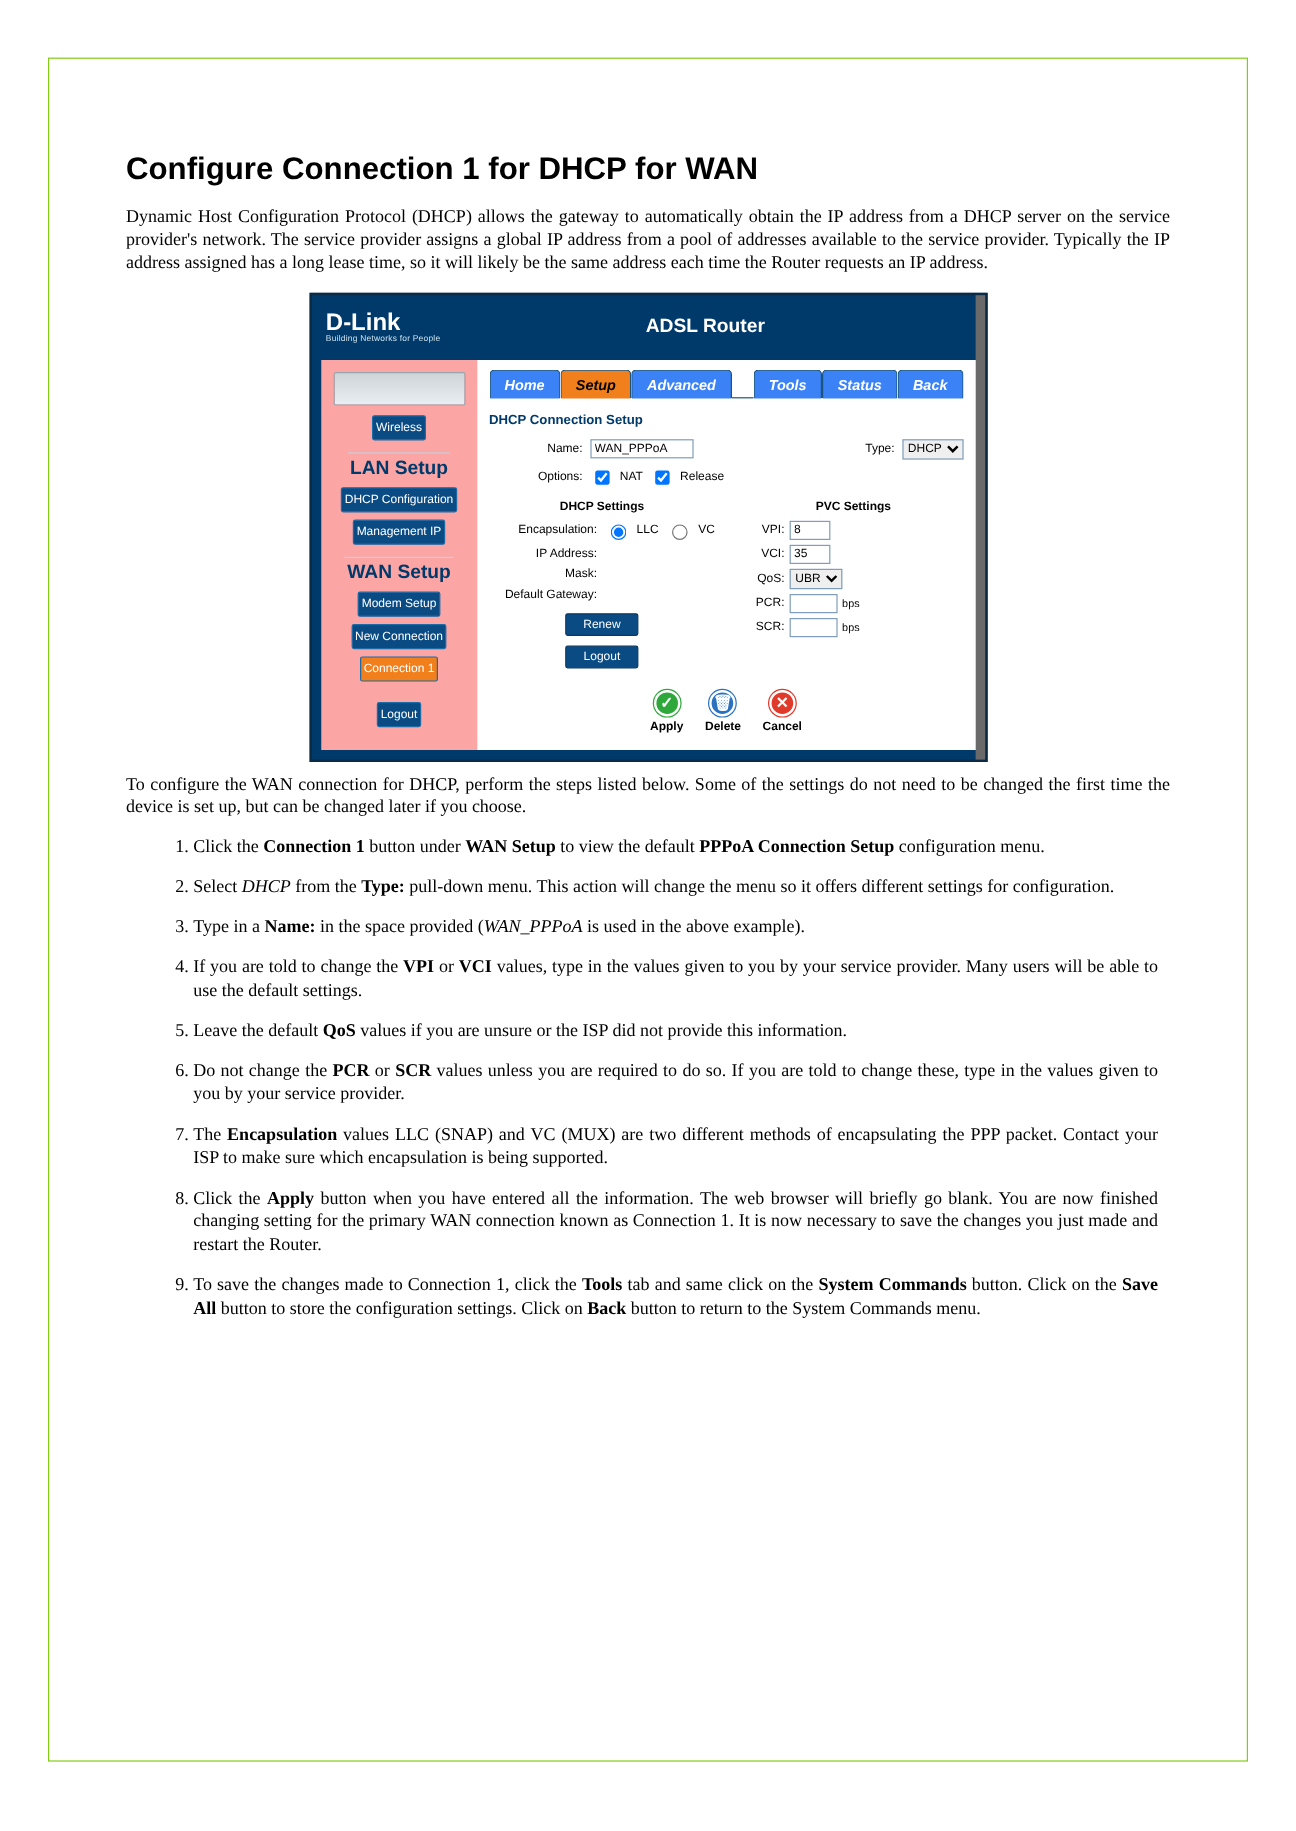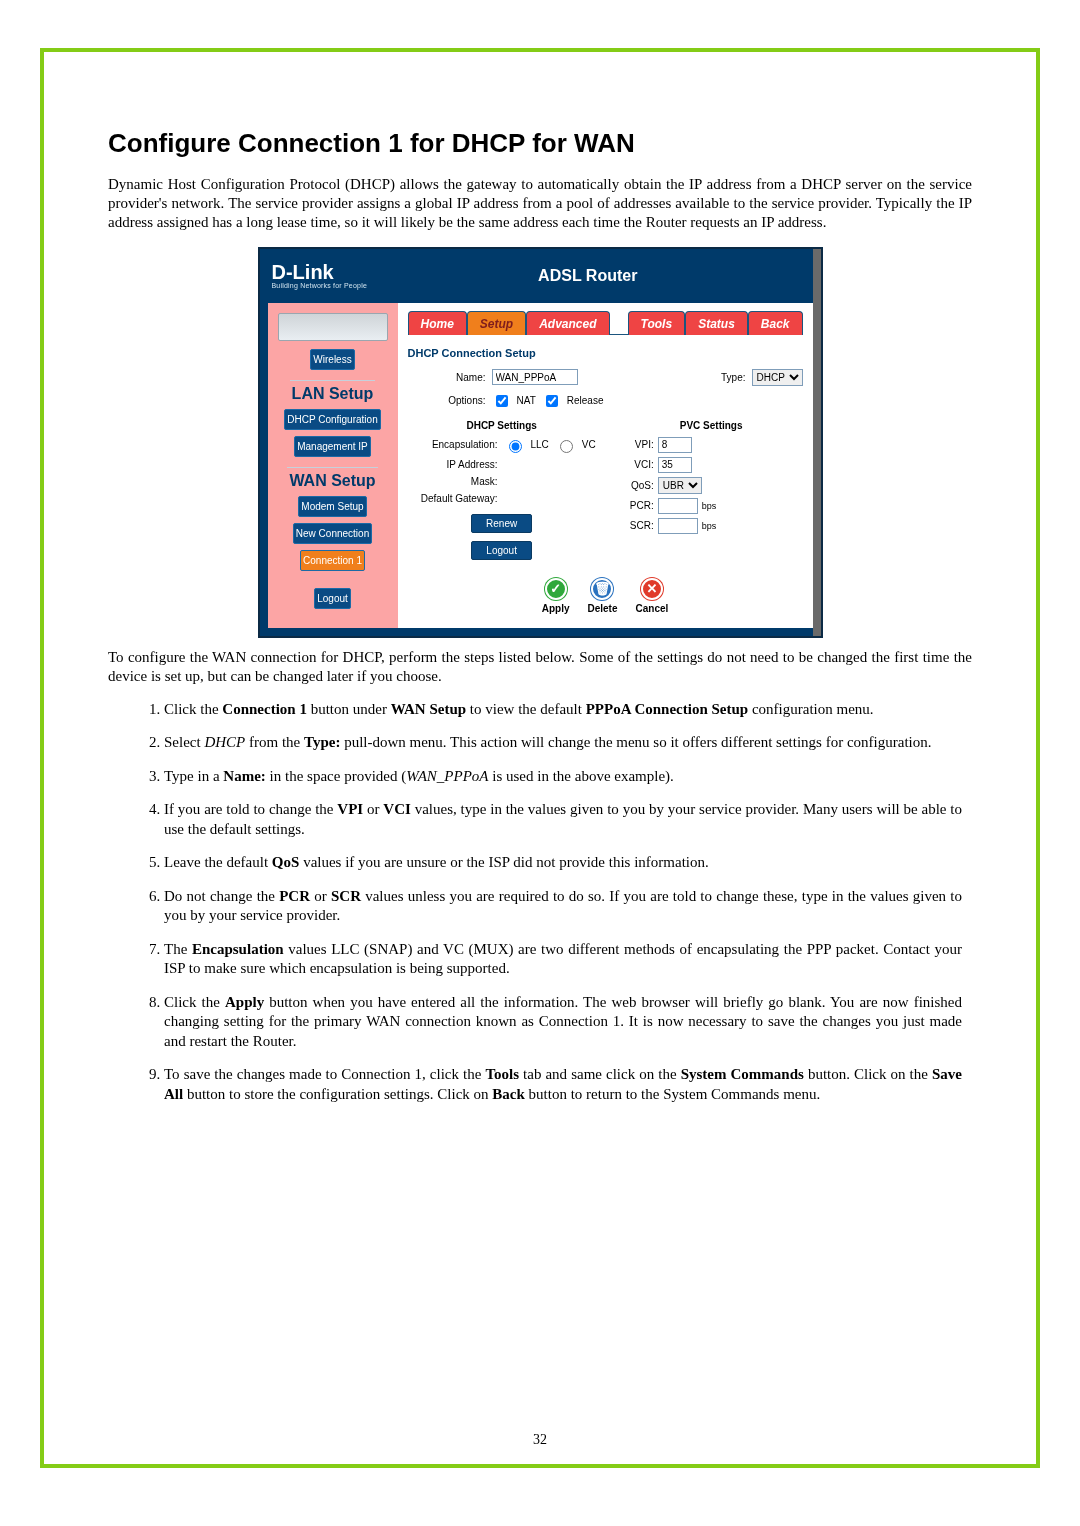--- a/index.html
+++ b/index.html
@@ -5,21 +5,21 @@
   * { box-sizing: border-box; }
   body {
     font-family: "Times New Roman", Times, serif;
     font-size: 15px;
     color: #000;
     background: #fff;
     margin: 0;
     padding: 48px 40px 60px 40px;
     width: 1080px;
   }
-  .page-border { border: 4px solid #84cc16; padding: 42px 64px 50px 64px; min-height: 1420px; position: relative; }
+  .page-border { border: 1px solid #84cc16; padding: 42px 64px 50px 64px; min-height: 1420px; position: relative; }
   h1.page-title {
     font-family: Arial, Helvetica, sans-serif;
     font-size: 26px;
     font-weight: bold;
     margin: 34px 0 16px 0;
   }
   p.intro, p.body { margin: 0 0 14px 0; text-align: justify; line-height: 1.28; }
   .screenshot-wrap { display: flex; justify-content: center; margin: 14px 0 10px 0; }
   .screenshot {
     width: 565px;
@@ -29,25 +29,25 @@
     font-size: 11px;
     color: #fff;
     position: relative;
   }
   .ss-vbar { position:absolute; right:0; top:0; bottom:0; width:8px; background:#6a6a6a; }
   .ss-header { display:flex; align-items:center; height:54px; padding:0 12px; }
   .dlink-logo { font-family: Arial, Helvetica, sans-serif; font-weight:bold; color:#fff; font-size:20px; line-height:1; }
   .dlink-tag { font-size:7px; color:#cfe3ef; letter-spacing:0.2px; }
   .ss-title { flex:1; text-align:center; font-size:16px; font-weight:bold; color:#fff; }
   .tab {
-    background:#ef4444; color:#fff; font-weight:bold; font-style:italic;
+    background:#3b82f6; color:#fff; font-weight:bold; font-style:italic;
     padding:5px 12px 4px; border:1px solid #1b557e; border-bottom:none;
     border-radius:4px 4px 0 0; font-size:12px;
   }
-  .tab.active { background:#f07f1c; color:#7f1d1d; }
+  .tab.active { background:#f07f1c; color:#000000; }
   .ss-body { display:flex; background:#fff; color:#000; margin:0 8px 8px 8px; }
   .sidebar {
     width:130px; background:#fca5a5; padding:6px 6px 10px 6px;
     display:flex; flex-direction:column; gap:6px;align-items:center;
   }
   .side-img { width:110px; height:28px; background:linear-gradient(#cfd4d8,#e9eef2); border:1px solid #9aa6af; margin:4px auto 2px; border-radius:2px; }
   .side-box {
     background:#0a4b84; color:#fff; text-align:center; font-size:10px;
     border:1px solid #1c6aa6; padding:4px 2px; border-radius:2px;
   }
@@ -232,14 +232,13 @@
   <li><span>Select </span><i class="ital">DHCP</i><span> from the </span><b class="term">Type:</b><span> pull-down menu. This action will change the menu so it offers different settings for configuration.</span></li>
   <li><span>Type in a </span><b class="term">Name:</b><span> in the space provided (</span><i class="ital">WAN_PPPoA</i><span>  is used in the above example).</span></li>
   <li><span>If you are told to change the </span><b class="term">VPI</b><span> or </span><b class="term">VCI</b><span> values, type in the values given to you by your service provider. Many users will be able to use the default settings.</span></li>
   <li><span>Leave the default </span><b class="term">QoS</b><span> values if you are unsure or the ISP did not provide this information.</span></li>
   <li><span>Do not change the </span><b class="term">PCR</b><span> or </span><b class="term">SCR</b><span> values unless you are required to do so. If you are told to change these, type in the values given to you by your service provider.</span></li>
   <li><span>The </span><b class="term">Encapsulation</b><span> values LLC (SNAP) and VC (MUX) are two different methods of encapsulating the PPP packet. Contact your ISP to make sure which encapsulation is being supported.</span></li>
   <li><span>Click the </span><b class="term">Apply</b><span> button when you have entered all the information. The web browser will briefly go blank. You are now finished changing setting for the primary WAN connection known as Connection 1. It is now necessary to save the changes you just made and restart the Router.</span></li>
   <li><span>To save the changes made to Connection 1, click the </span><b class="term">Tools</b><span> tab and same click on the </span><b class="term">System Commands</b><span> button. Click on the </span><b class="term">Save All</b><span> button to store the configuration settings. Click on </span><b class="term">Back</b><span> button to return to the System Commands menu.</span></li>
 </ol>
 
-<div class="page-num">32</div>
 </div>
 
 </body></html>

